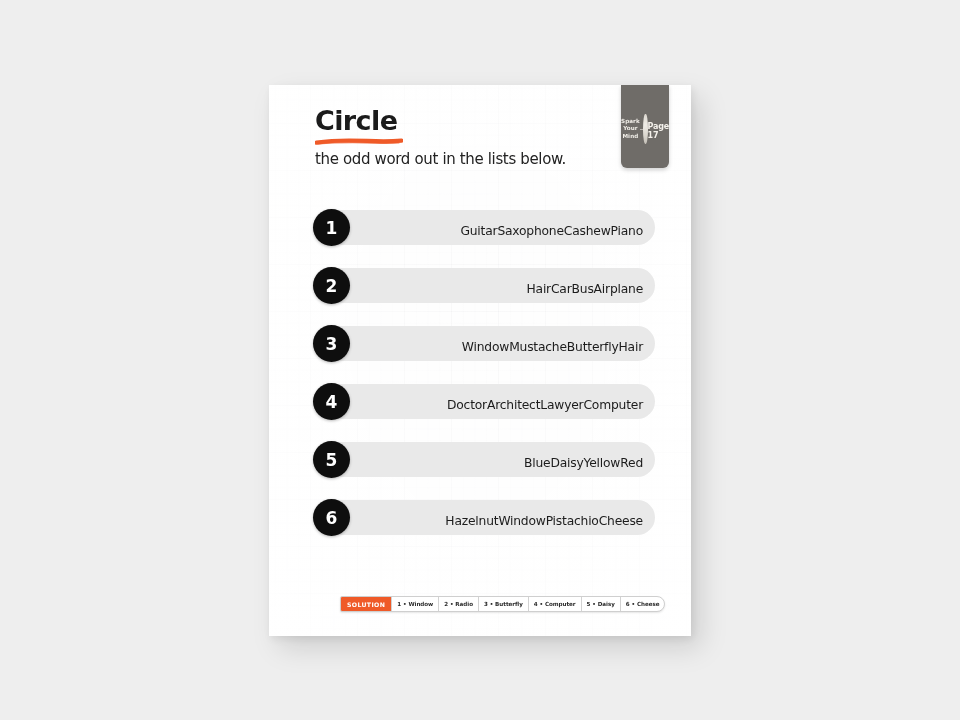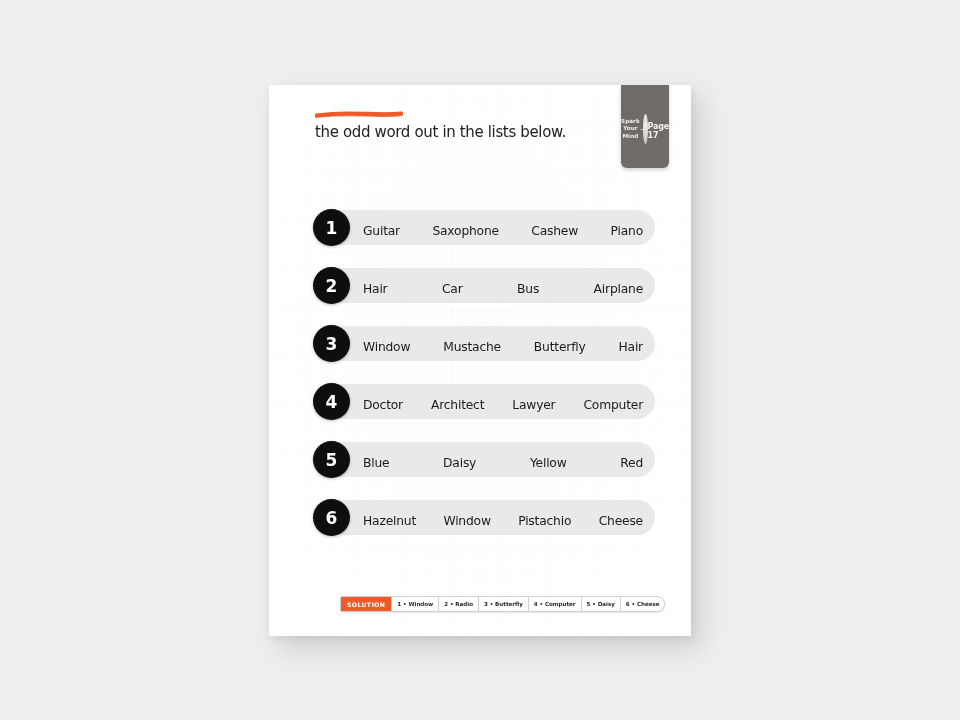--- a/index.html
+++ b/index.html
@@ -156,21 +156,21 @@
   .pill {
     position: absolute;
     left: 12px;
     top: 0;
     right: 0;
     height: 35px;
     background: #e9e9e9;
     border-radius: 18px;
     display: flex;
     align-items: center;
-    justify-content: space-between;
+    justify-content: flex-end;
     padding: 7px 12px 0 38px;
     box-sizing: border-box;
   }
   .word {
     font-family: "DejaVu Sans", sans-serif;
     font-size: 12.3px;
     color: #1c1c1c;
     letter-spacing: -0.2px;
     white-space: nowrap;
     position: relative;
@@ -235,20 +235,21 @@
 </head>
 <body>
 
 <div id="stage">
 
   <div id="page">
     <div id="page-grid"></div>
     <div id="page-vignette"></div>
 
     <div id="header">
+      <h1 id="title">Circle</h1>
       <div id="title-underline">
         <svg width="88" height="7" viewBox="0 0 88 7">
           <path d="M1.5 4.6 C 16 2.4, 34 2.0, 52 2.9 C 66 3.6, 78 3.4, 86.5 2.6" stroke="#ef5a28" stroke-width="4.1" stroke-linecap="round" fill="none"></path>
           <path d="M3 6.0 C 20 4.6, 40 4.4, 60 5.1 C 70 5.4, 78 5.3, 84 4.9" stroke="#ef5a28" stroke-width="1.2" stroke-linecap="round" fill="none" opacity="0.75"></path>
         </svg>
       </div>
       <p id="subtitle">the odd word out in the lists below.</p>
     </div>
 
     <div id="corner-tab">

